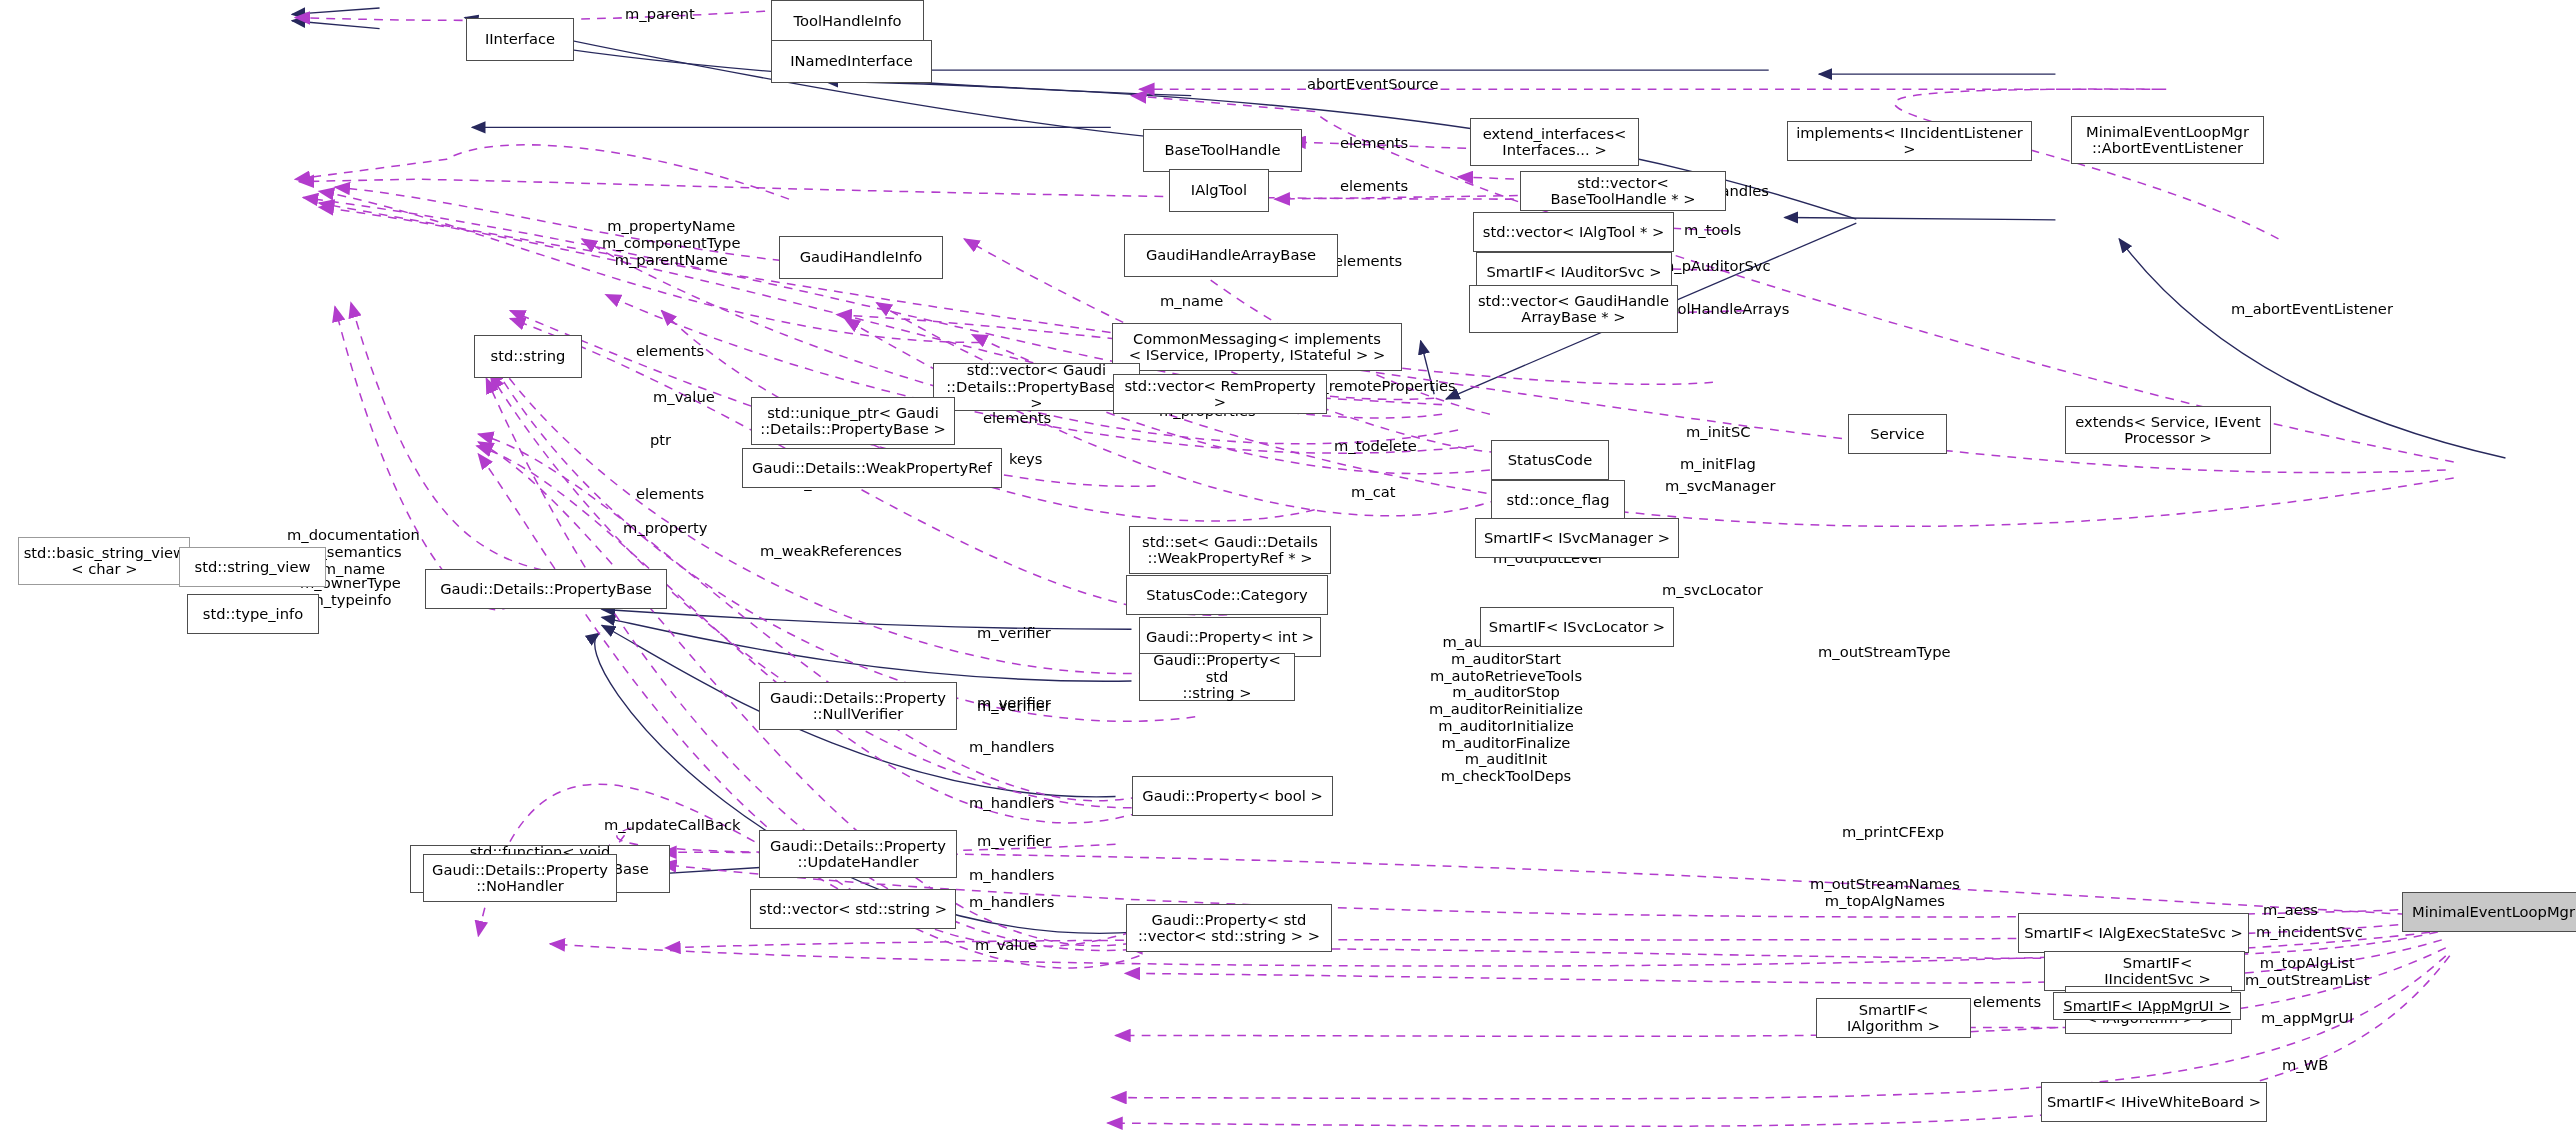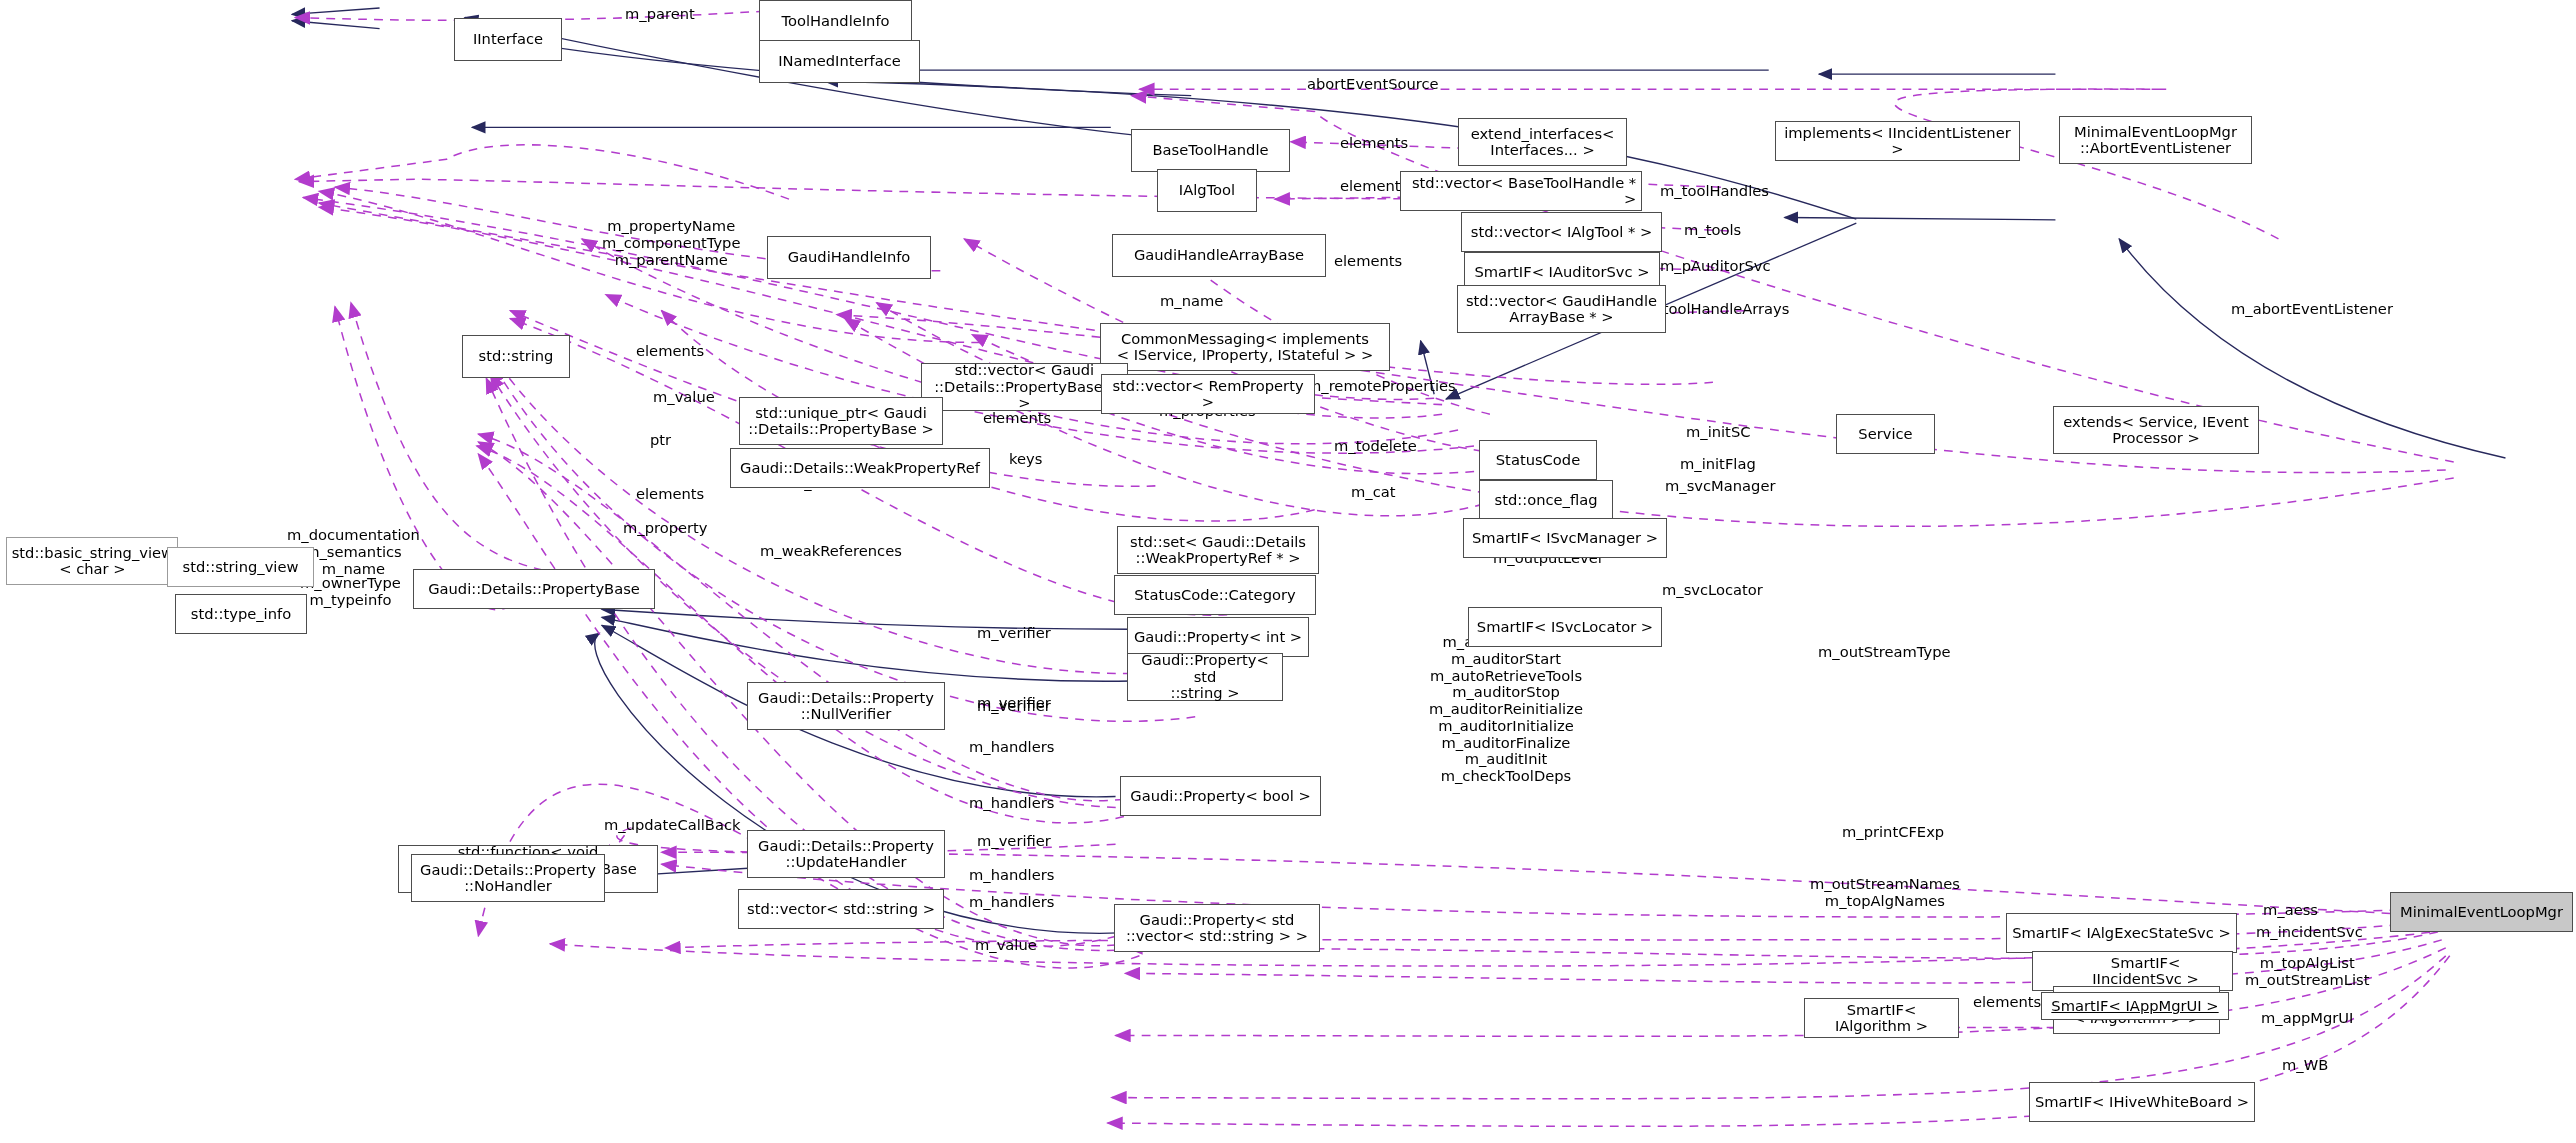--- a/index.html
+++ b/index.html
@@ -2,21 +2,21 @@
 <html style="font-size:12.7px"><head>
 <meta charset="utf-8">
 <style>
   html,body{margin:0;padding:0;background:#ffffff;}
   #canvas{position:relative;width:2576px;height:1143px;background:#fff;
           font-family:"DejaVu Sans","Liberation Sans",sans-serif;overflow:hidden;}
   #wires{position:absolute;left:0;top:0;width:2576px;height:1143px;}
   .node{position:absolute;box-sizing:border-box;border:1.3px solid #4d4d4d;
         background:#ffffff;color:#000;display:flex;align-items:center;
         justify-content:center;text-align:center;font-size:14.7px;line-height:1.12;
-        padding:1.6px 4.8px;white-space:pre-line;z-index:5;}
+        padding:1.6px 4.8px;white-space:pre-line;z-index:5;margin-left:12px;}
   .node.thin{border:1px solid #9b9b9b;}
   .node.hl{background:#c8c8c8;border-color:#4d4d4d;}
   .elbl{position:absolute;font-size:14.7px;color:#000;white-space:pre-line;
         text-align:center;z-index:4;line-height:1.14;}
 </style>
 </head>
 <body>
 
 <div id="canvas">
 
@@ -107,21 +107,21 @@
 
   <div class="node" style="left:454px;top:17.5px;width:108px;height:43px;"><span>IInterface</span></div>
   <div class="node" style="left:759px;top:0px;width:153px;height:43px;"><span>ToolHandleInfo</span></div>
   <div class="node" style="left:759px;top:40px;width:161px;height:43px;"><span>INamedInterface</span></div>
   <div class="node" style="left:1131px;top:129px;width:159px;height:43px;"><span>BaseToolHandle</span></div>
   <div class="node" style="left:1157px;top:169px;width:100px;height:43px;"><span>IAlgTool</span></div>
   <div class="node" style="left:767px;top:236px;width:164px;height:43px;"><span>GaudiHandleInfo</span></div>
   <div class="node" style="left:1112px;top:234px;width:214px;height:43px;"><span>GaudiHandleArrayBase</span></div>
   <div class="node" style="left:1458px;top:118px;width:169px;height:48px;text-align:center;"><span>extend_interfaces&lt;
 Interfaces... &gt;</span></div>
-  <div class="node" style="left:1400px;top:171px;width:242px;height:40px;text-align:right;"><span>std::vector&lt; BaseToolHandle * &gt;</span></div>
+  <div class="node" style="left:1508px;top:171px;width:206px;height:40px;"><span>std::vector&lt; BaseToolHandle * &gt;</span></div>
   <div class="node" style="left:1461px;top:212px;width:201px;height:40px;"><span>std::vector&lt; IAlgTool * &gt;</span></div>
   <div class="node" style="left:1464px;top:252px;width:196px;height:40px;"><span>SmartIF&lt; IAuditorSvc &gt;</span></div>
   <div class="node" style="left:1457px;top:285px;width:209px;height:48px;"><span>std::vector&lt; GaudiHandle
 ArrayBase * &gt;</span></div>
   <div class="node" style="left:1775px;top:121px;width:245px;height:40px;"><span>implements&lt; IIncidentListener &gt;</span></div>
   <div class="node" style="left:2059px;top:116px;width:193px;height:48px;"><span>MinimalEventLoopMgr
 ::AbortEventListener</span></div>
   <div class="node" style="left:462px;top:335px;width:108px;height:43px;"><span>std::string</span></div>
   <div class="node" style="left:1100px;top:323px;width:290px;height:48px;"><span>CommonMessaging&lt; implements
 &lt; IService, IProperty, IStateful &gt; &gt;</span></div>

